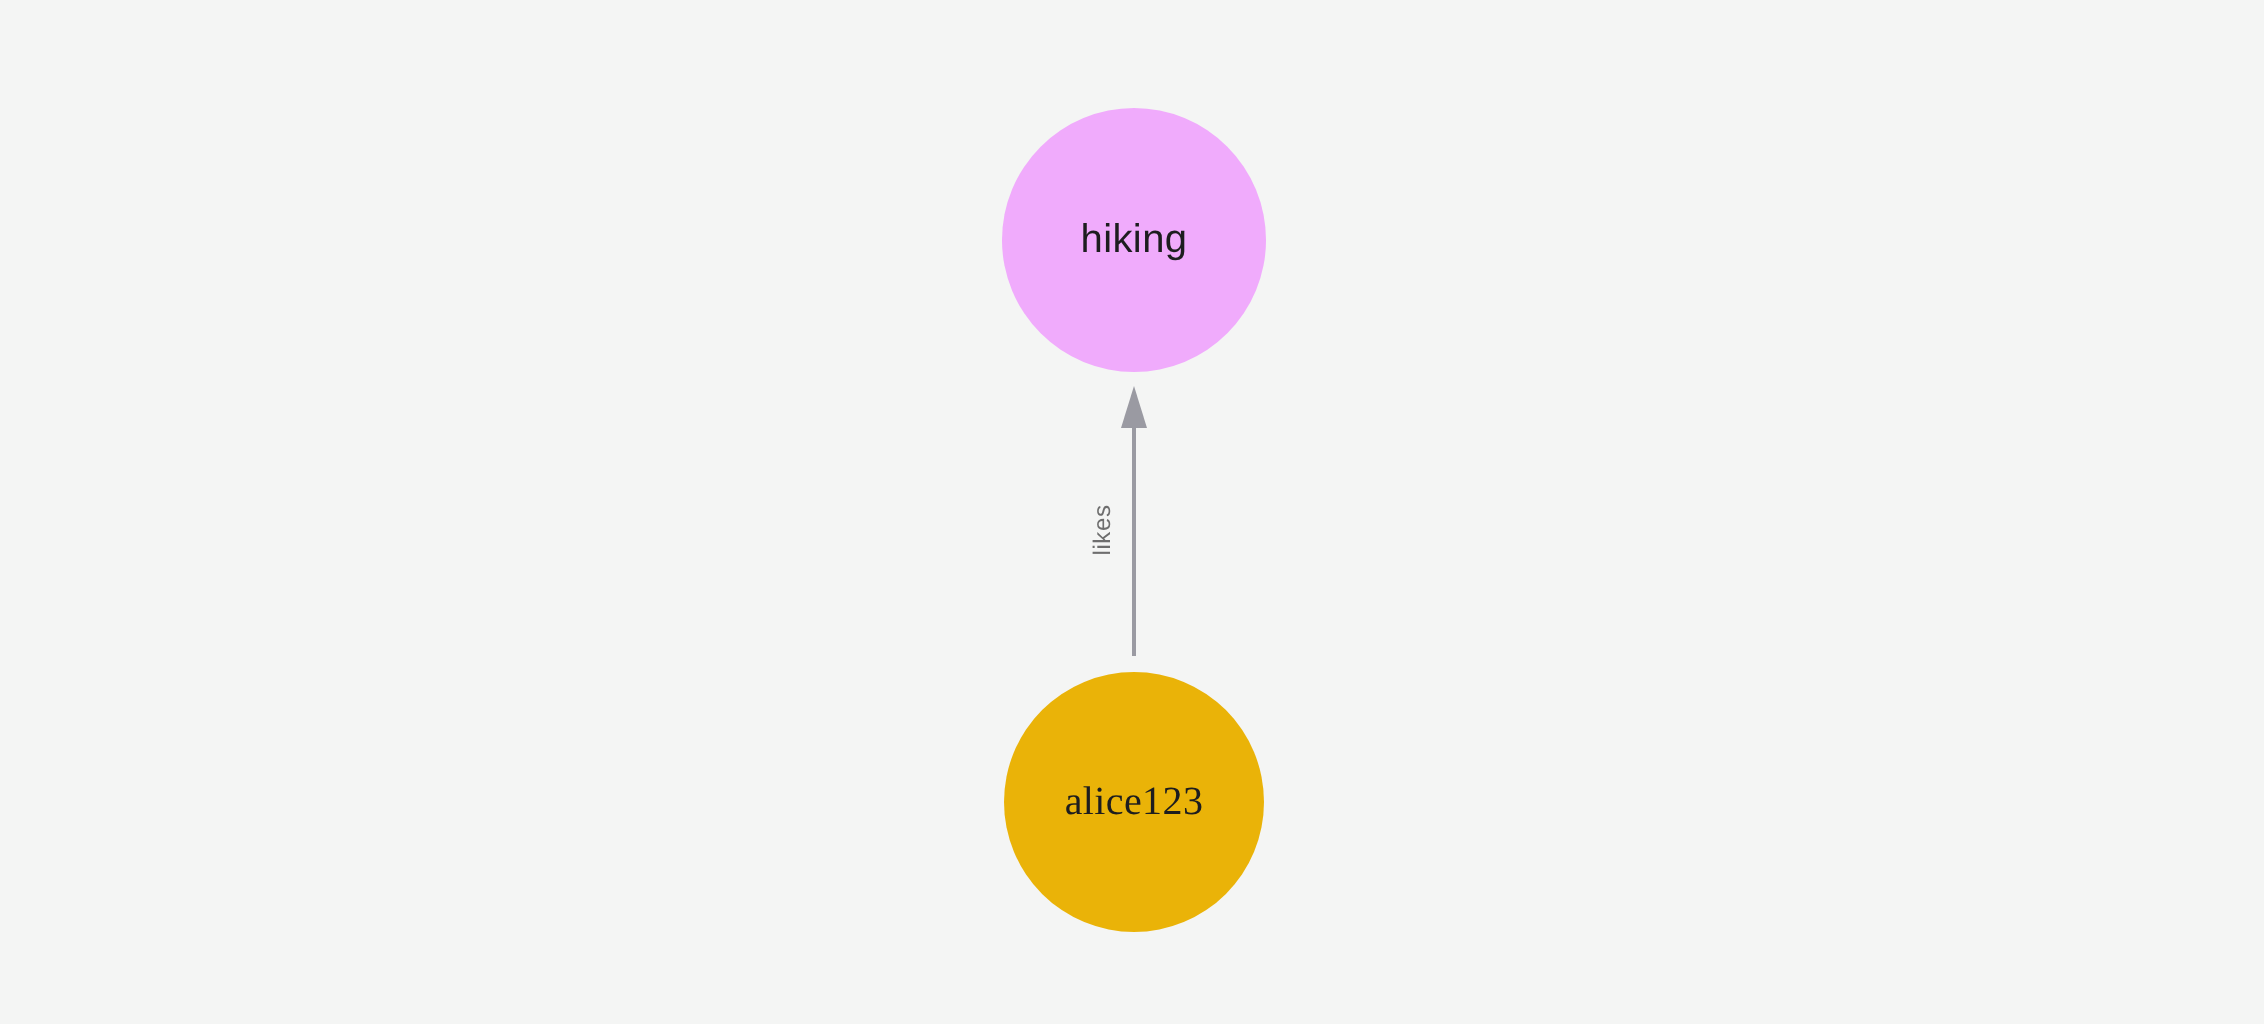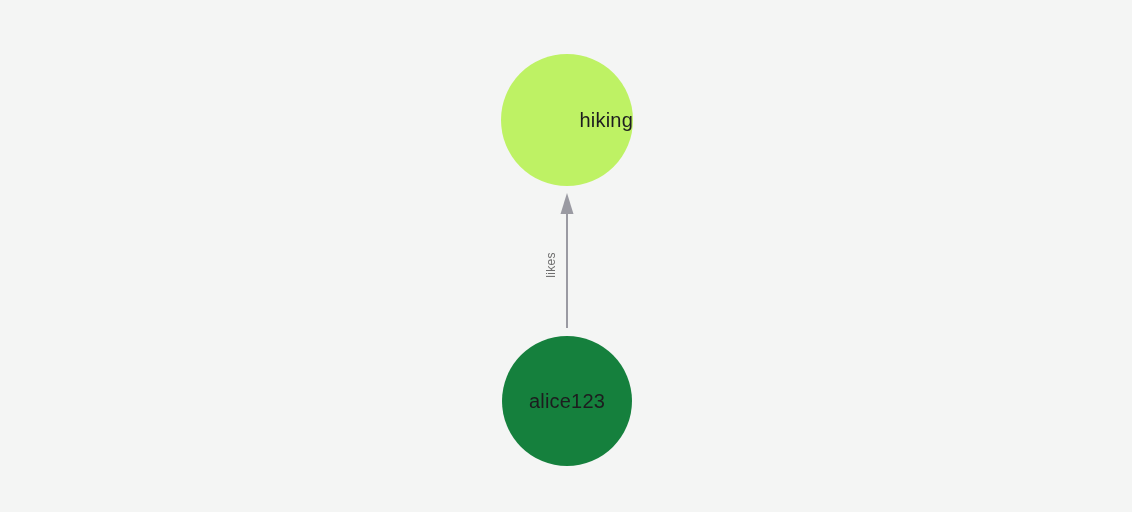--- a/index.html
+++ b/index.html
@@ -59,28 +59,28 @@
     white-space: nowrap;
     letter-spacing: 0.3px;
     user-select: none;
   }
 </style>
 </head>
 <body>
 
 <div class="canvas" style="background: rgb(244, 245, 244);">
 
-  <div class="node node-target" style="background: #bef264; justify-content: flex-end;">
+  <div class="node node-target" style="background: #f0abfc;">
     <span class="node-label" style="color: rgb(29, 29, 31);">hiking</span>
   </div>
 
   <svg class="edge-svg" viewBox="0 0 24 142">
     <line x1="12" y1="22" x2="12" y2="138" stroke-width="2" stroke="#9a9aa2"></line>
     <polygon points="12,3 5.5,24 18.5,24" fill="#9a9aa2"></polygon>
   </svg>
 
   <span class="edge-label" style="color: rgb(110, 110, 110);">likes</span>
 
-  <div class="node node-source" style="background: #15803d;">
+  <div class="node node-source" style="background: #eab308; font-family: Liberation Serif, serif;">
     <span class="node-label" style="color: rgb(29, 29, 31);">alice123</span>
   </div>
 
 </div>
 
 </body></html>

